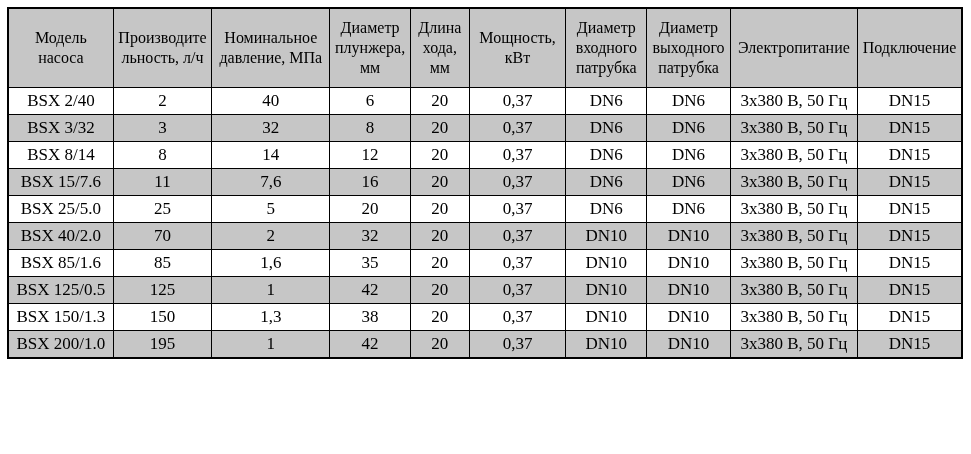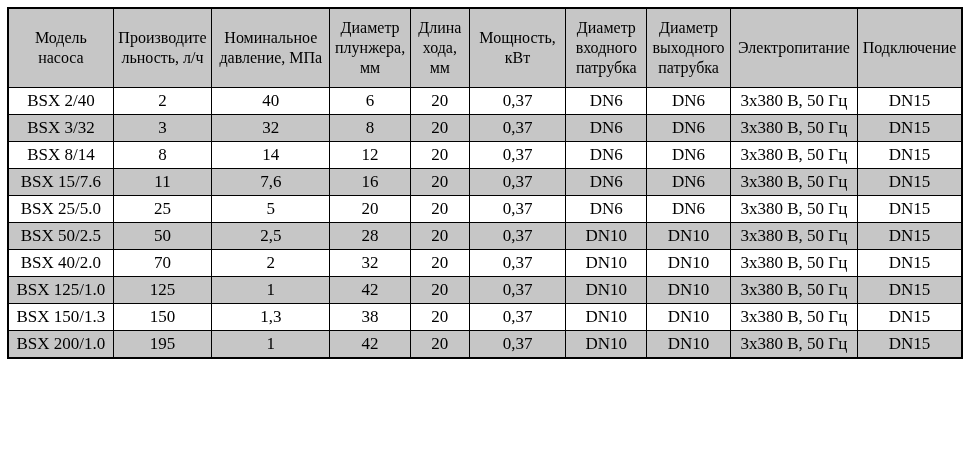--- a/index.html
+++ b/index.html
@@ -144,45 +144,45 @@
         <td>5</td>
         <td>20</td>
         <td>20</td>
         <td>0,37</td>
         <td>DN6</td>
         <td>DN6</td>
         <td>3x380 В, 50 Гц</td>
         <td>DN15</td>
       </tr>
       <tr>
-        <td>BSX 50/2.5</td>
-        <td>50</td>
-        <td>2,5</td>
-        <td>28</td>
-        <td>20</td>
-        <td>0,37</td>
-        <td>DN10</td>
-        <td>DN10</td>
-        <td>3x380 В, 50 Гц</td>
-        <td>DN15</td>
-      </tr>
-      <tr>
         <td>BSX 40/2.0</td>
         <td>70</td>
         <td>2</td>
         <td>32</td>
         <td>20</td>
         <td>0,37</td>
         <td>DN10</td>
         <td>DN10</td>
         <td>3x380 В, 50 Гц</td>
         <td>DN15</td>
       </tr>
       <tr>
-        <td>BSX 125/1.0</td>
+        <td>BSX 85/1.6</td>
+        <td>85</td>
+        <td>1,6</td>
+        <td>35</td>
+        <td>20</td>
+        <td>0,37</td>
+        <td>DN10</td>
+        <td>DN10</td>
+        <td>3x380 В, 50 Гц</td>
+        <td>DN15</td>
+      </tr>
+      <tr>
+        <td>BSX 125/0.5</td>
         <td>125</td>
         <td>1</td>
         <td>42</td>
         <td>20</td>
         <td>0,37</td>
         <td>DN10</td>
         <td>DN10</td>
         <td>3x380 В, 50 Гц</td>
         <td>DN15</td>
       </tr>

